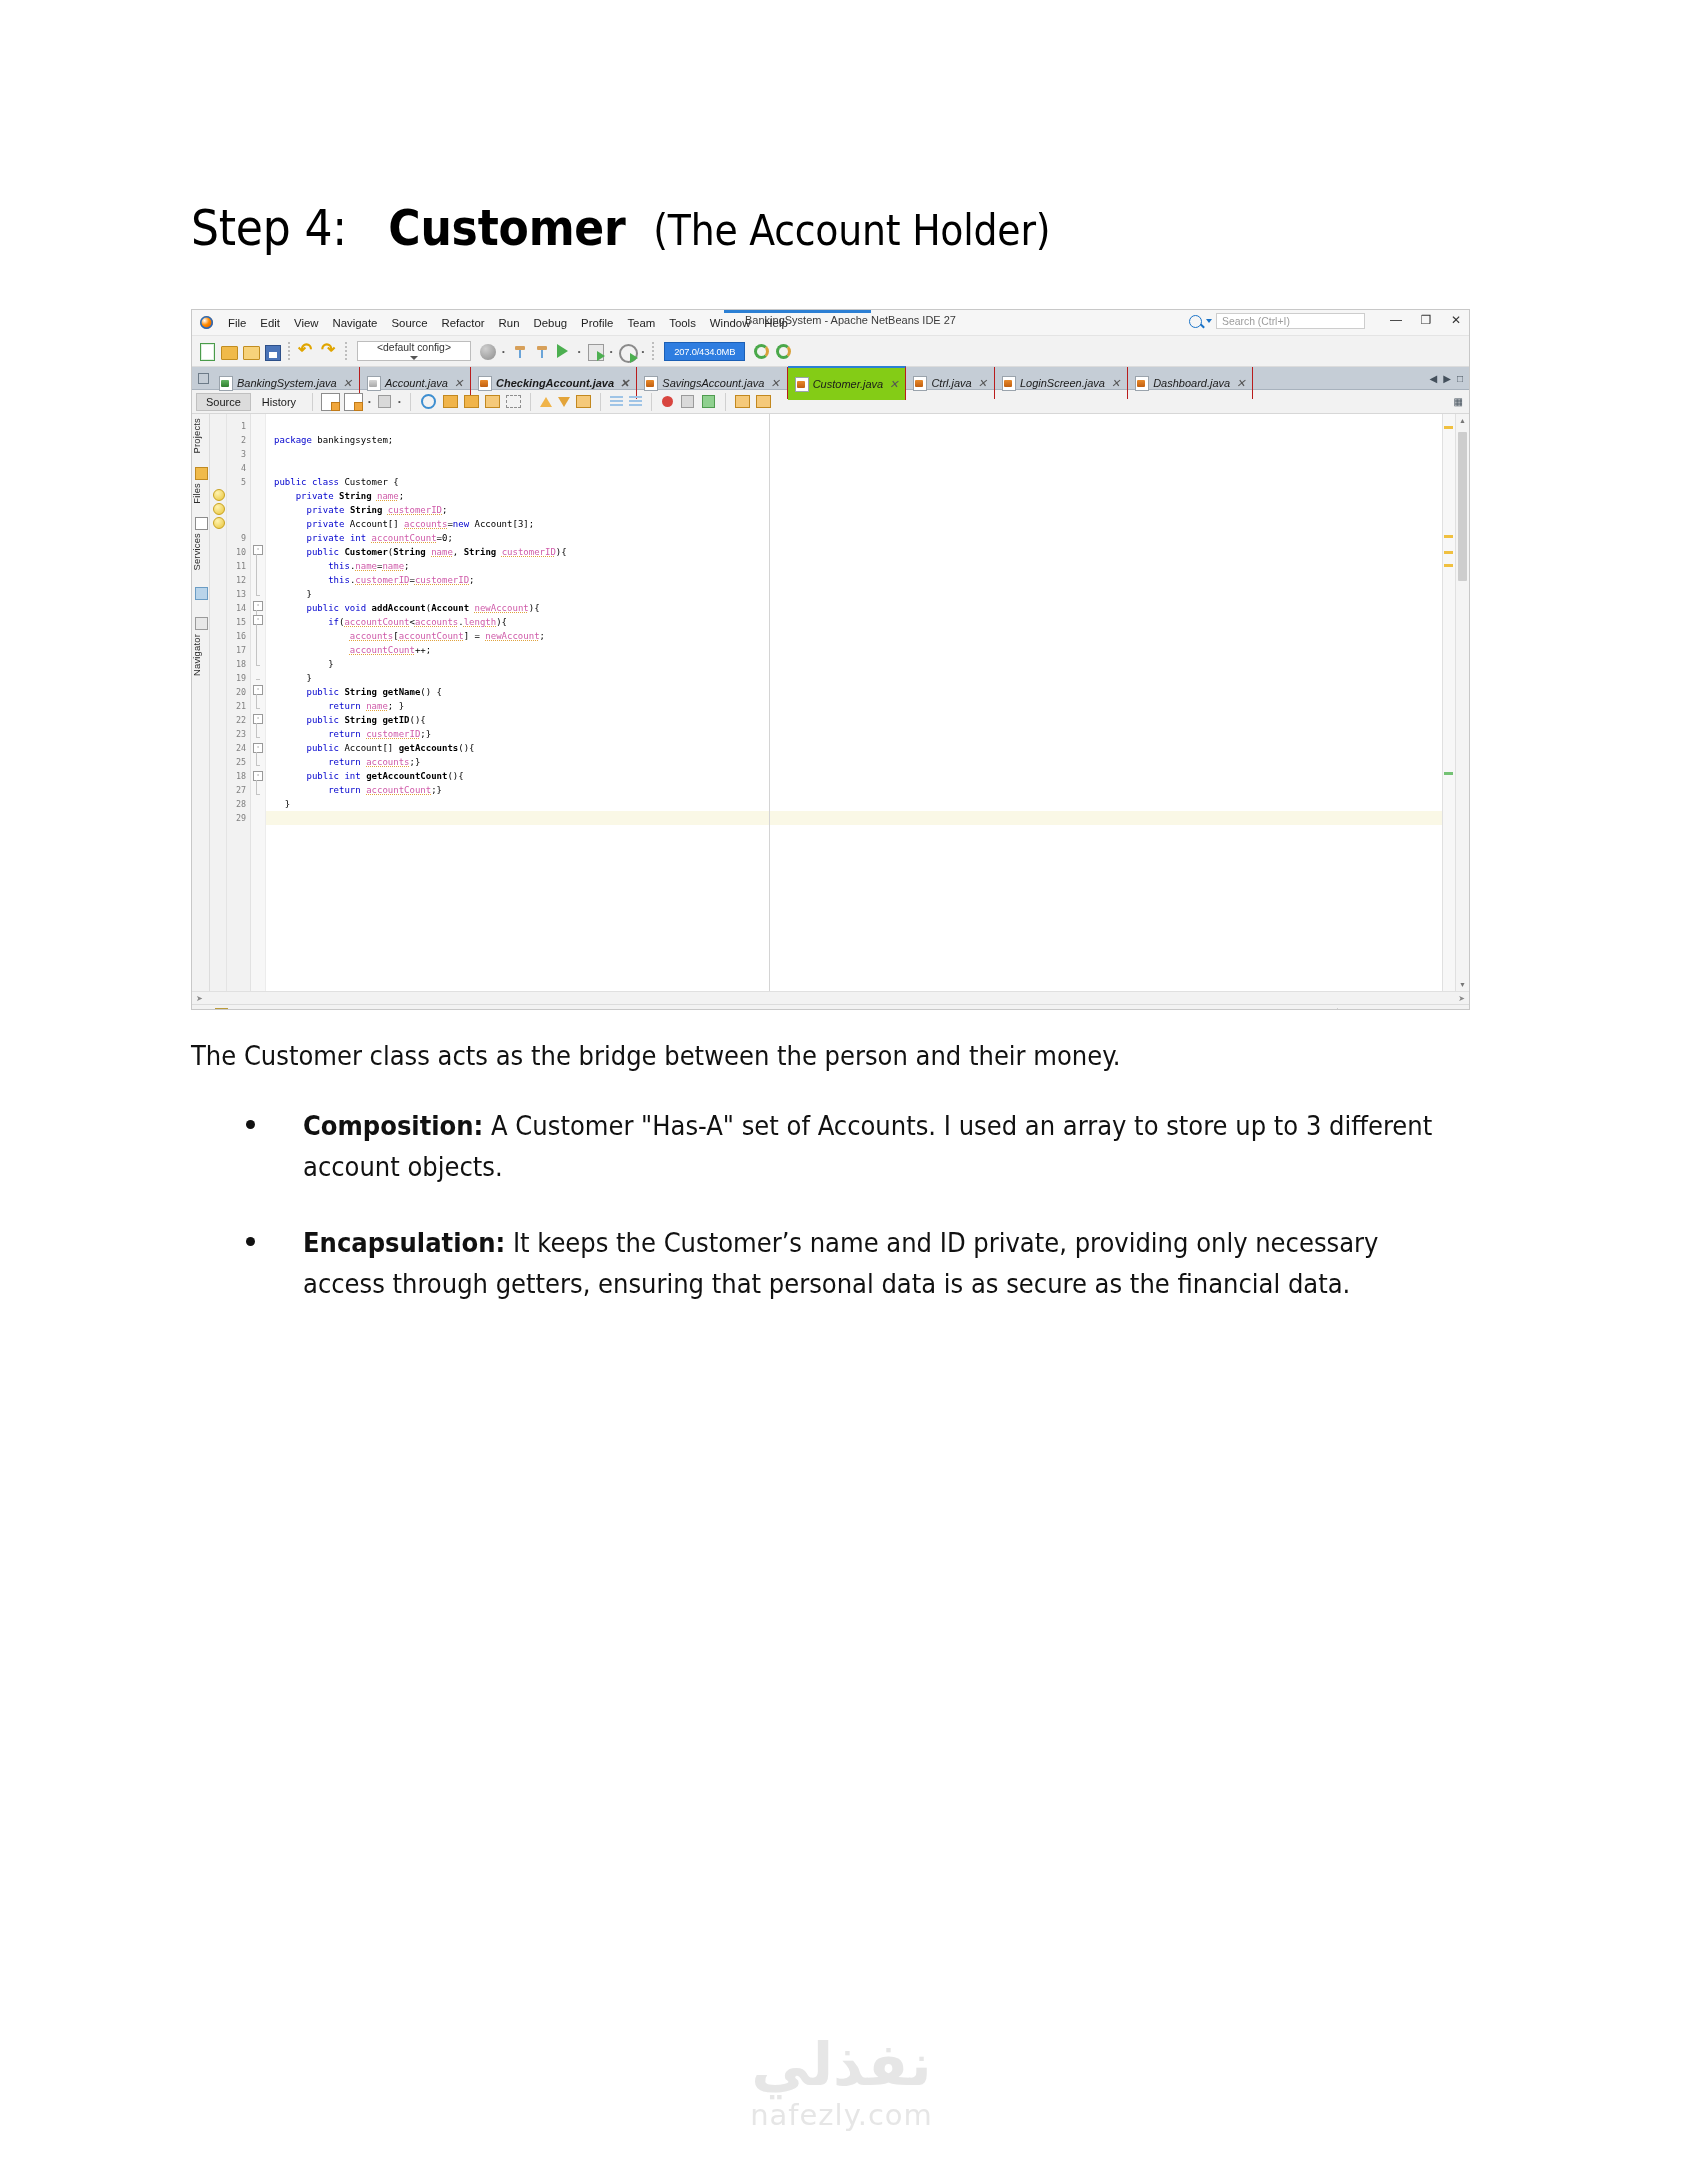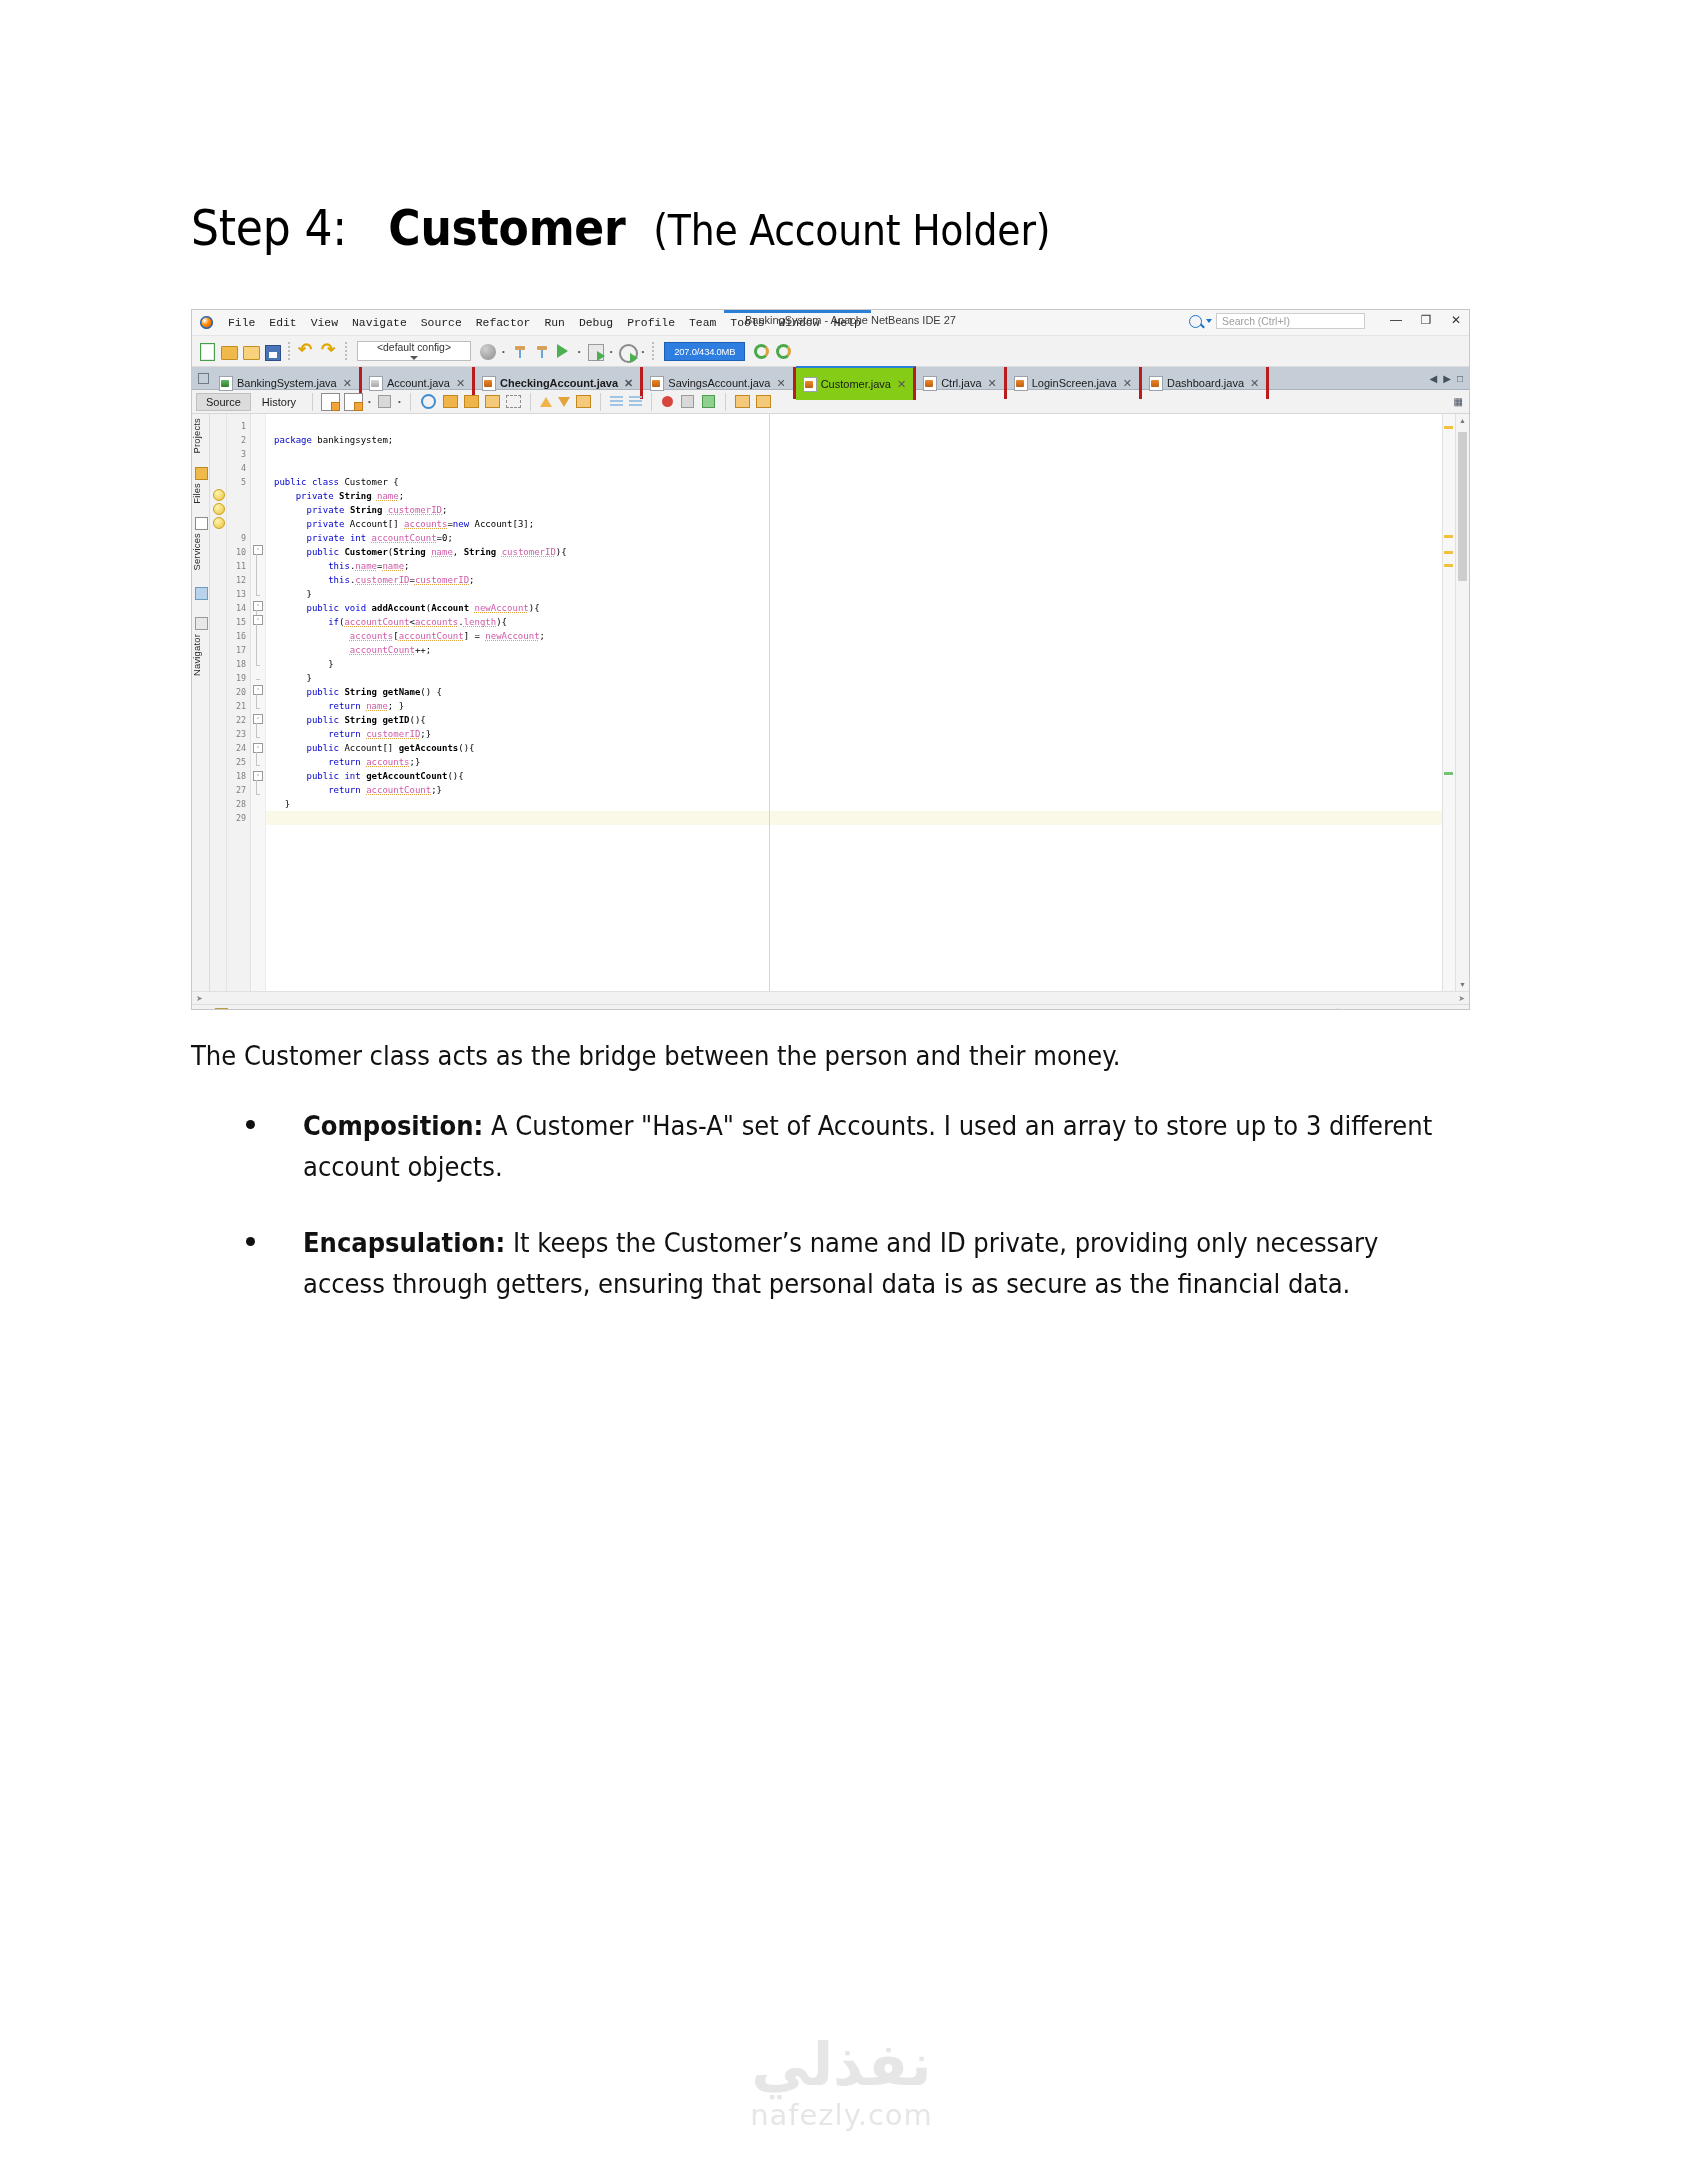--- a/index.html
+++ b/index.html
@@ -40,21 +40,21 @@
     display:flex; align-items:center;
   }
   .nb-logo {
     width:13px; height:13px; margin:0 8px 0 8px; border-radius:50%;
     background:radial-gradient(circle at 35% 35%, #ffffff 0%, #ff8a00 38%, #c54100 100%);
     box-shadow:inset 0 0 0 1.5px #1b6ac9;
     flex:0 0 auto;
   }
   .menu { display:flex; align-items:center; gap:0px; }
   .menu span {
-    font-size:11.4px; color:#222; padding:3px 7px; cursor:default; white-space:nowrap;font-family:Liberation Mono, monospace;
+    font-size:11.4px; color:#222; padding:3px 7px; cursor:default; white-space:nowrap;
   }
   .ide-title {
     position:absolute; left:0; right:0; top:4px;
     text-align:center; font-size:11px; color:#3a3a3a; pointer-events:none;
   }
   .ide-title-inner { margin-left:40px; }
   .tab-accent {
     position:absolute; left:532px; top:0; width:147px; height:3px; background:#2b7fd4;
   }
   .search-wrap { position:absolute; right:104px; top:3px; display:flex; align-items:center; }
@@ -136,21 +136,21 @@
 
   
   .tabstrip {
     height:22px; background:#c5cdd6; display:flex; align-items:stretch;
     border-bottom:1px solid #a8b2bd; padding-left:2px;
   }
   .ts-lead { width:18px; display:flex;align-items:center;justify-content:center; }
   .sq-ico { width:9px;height:9px;border:1px solid #6d7b88; }
   .etab {
     display:flex;align-items:center;gap:4px;padding:16px 7px;font-size:11px;color:#1a1a1a;
-    border-right:3px solid #b91c1c; white-space:nowrap; cursor:default;
+    border-right:1px solid #b91c1c; white-space:nowrap; cursor:default;font-style:italic;
   }
   .etab.active { background:#84cc16; border-top:2px solid #2b7fd4; margin-top:-1px; }
   .etab.bold { font-weight:700; }
   .jico {
     width:12px;height:13px;background:#ffffff;border:1px solid #9aa3ac;position:relative;flex:0 0 auto;
   }
   .jico::after{content:"";position:absolute;left:1px;top:3px;width:8px;height:7px;
     background:linear-gradient(#e8892a,#c15f10);border-radius:1px;}
   .jico.grey::after{background:linear-gradient(#d6d6d6,#a9a9a9);}
   .jico.green::after{background:linear-gradient(#62b462,#2f7f2f);}

